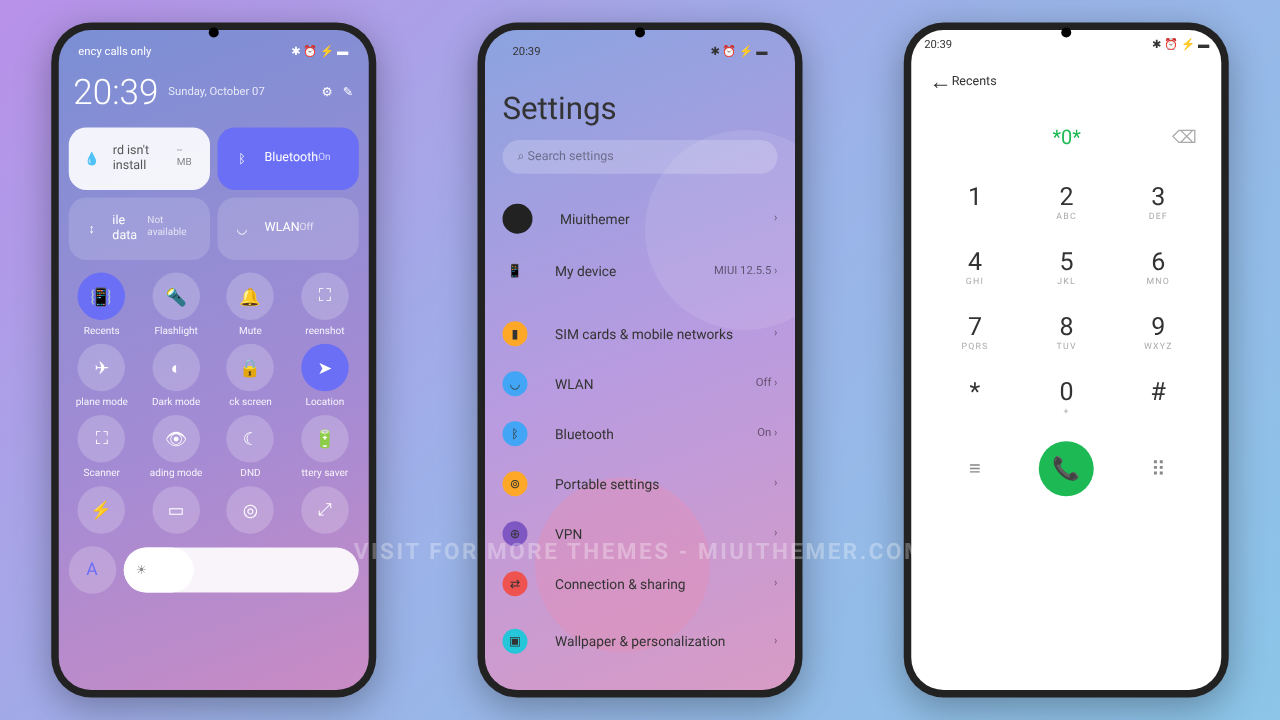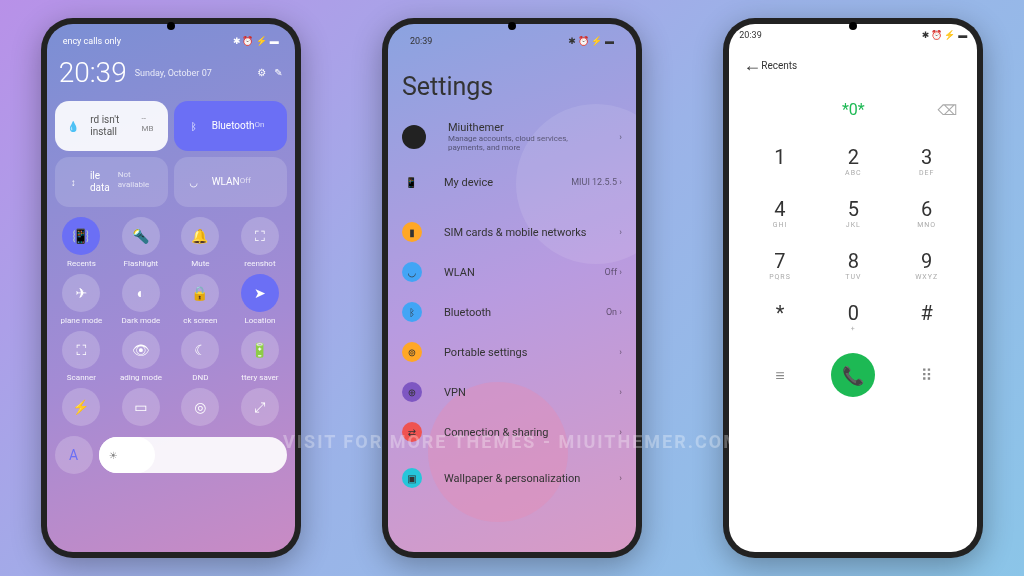--- a/index.html
+++ b/index.html
@@ -193,25 +193,25 @@
 <div class="circles">
         <div class="c1"></div>
         <div class="c2"></div>
       </div>
 <div class="content">
 <div class="statusbar">
 <span>20:39</span>
 <span class="status-icons">✱ ⏰ ⚡ ▬</span>
 </div>
 <div class="settings-title">Settings</div>
+<div class="search-box">⌕ <span>Search settings</span></div>
 <div class="settings-item">
 <div class="avatar"></div>
 <div class="si-text">
             <div>Miuithemer</div>
-            <div class="si-sub">Manage accounts, cloud services, payments, and more</div>
           </div>
 <span class="si-right">›</span>
 </div>
 <div class="settings-item">
 <div class="si-icon">📱</div>
 <div class="si-text">My device</div>
 <span class="si-right"><span>MIUI 12.5.5</span> ›</span>
 </div>
 <div style="height:10px"></div>
 <div class="settings-item">

